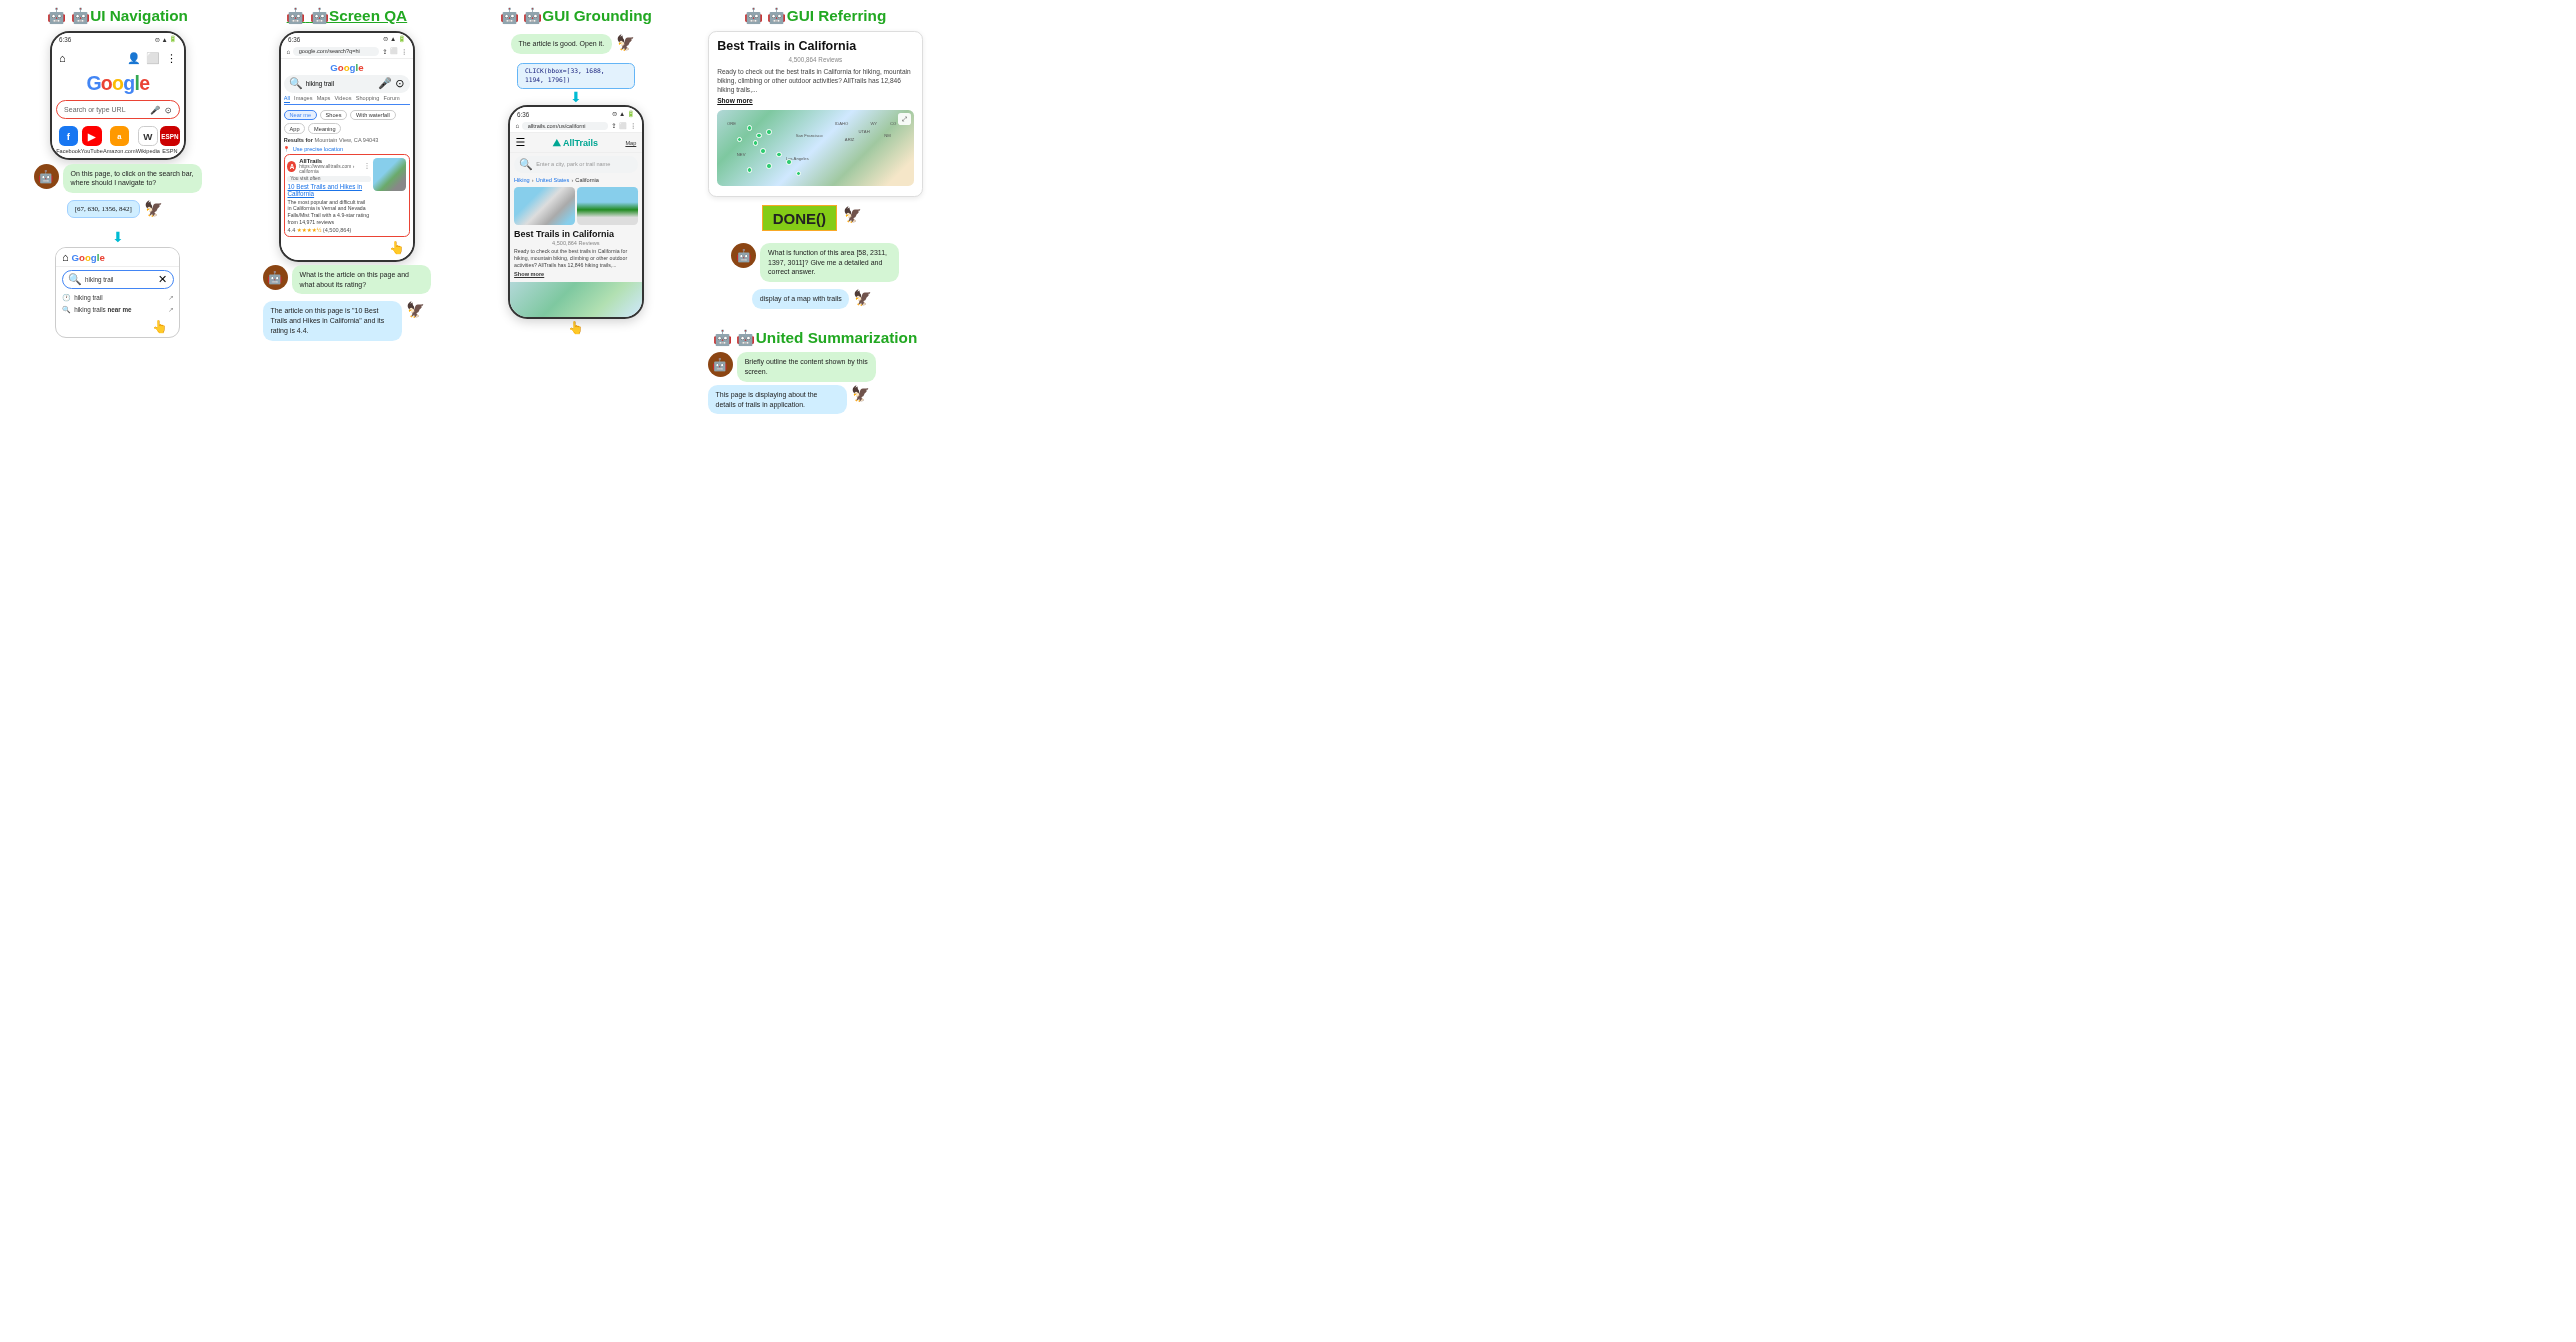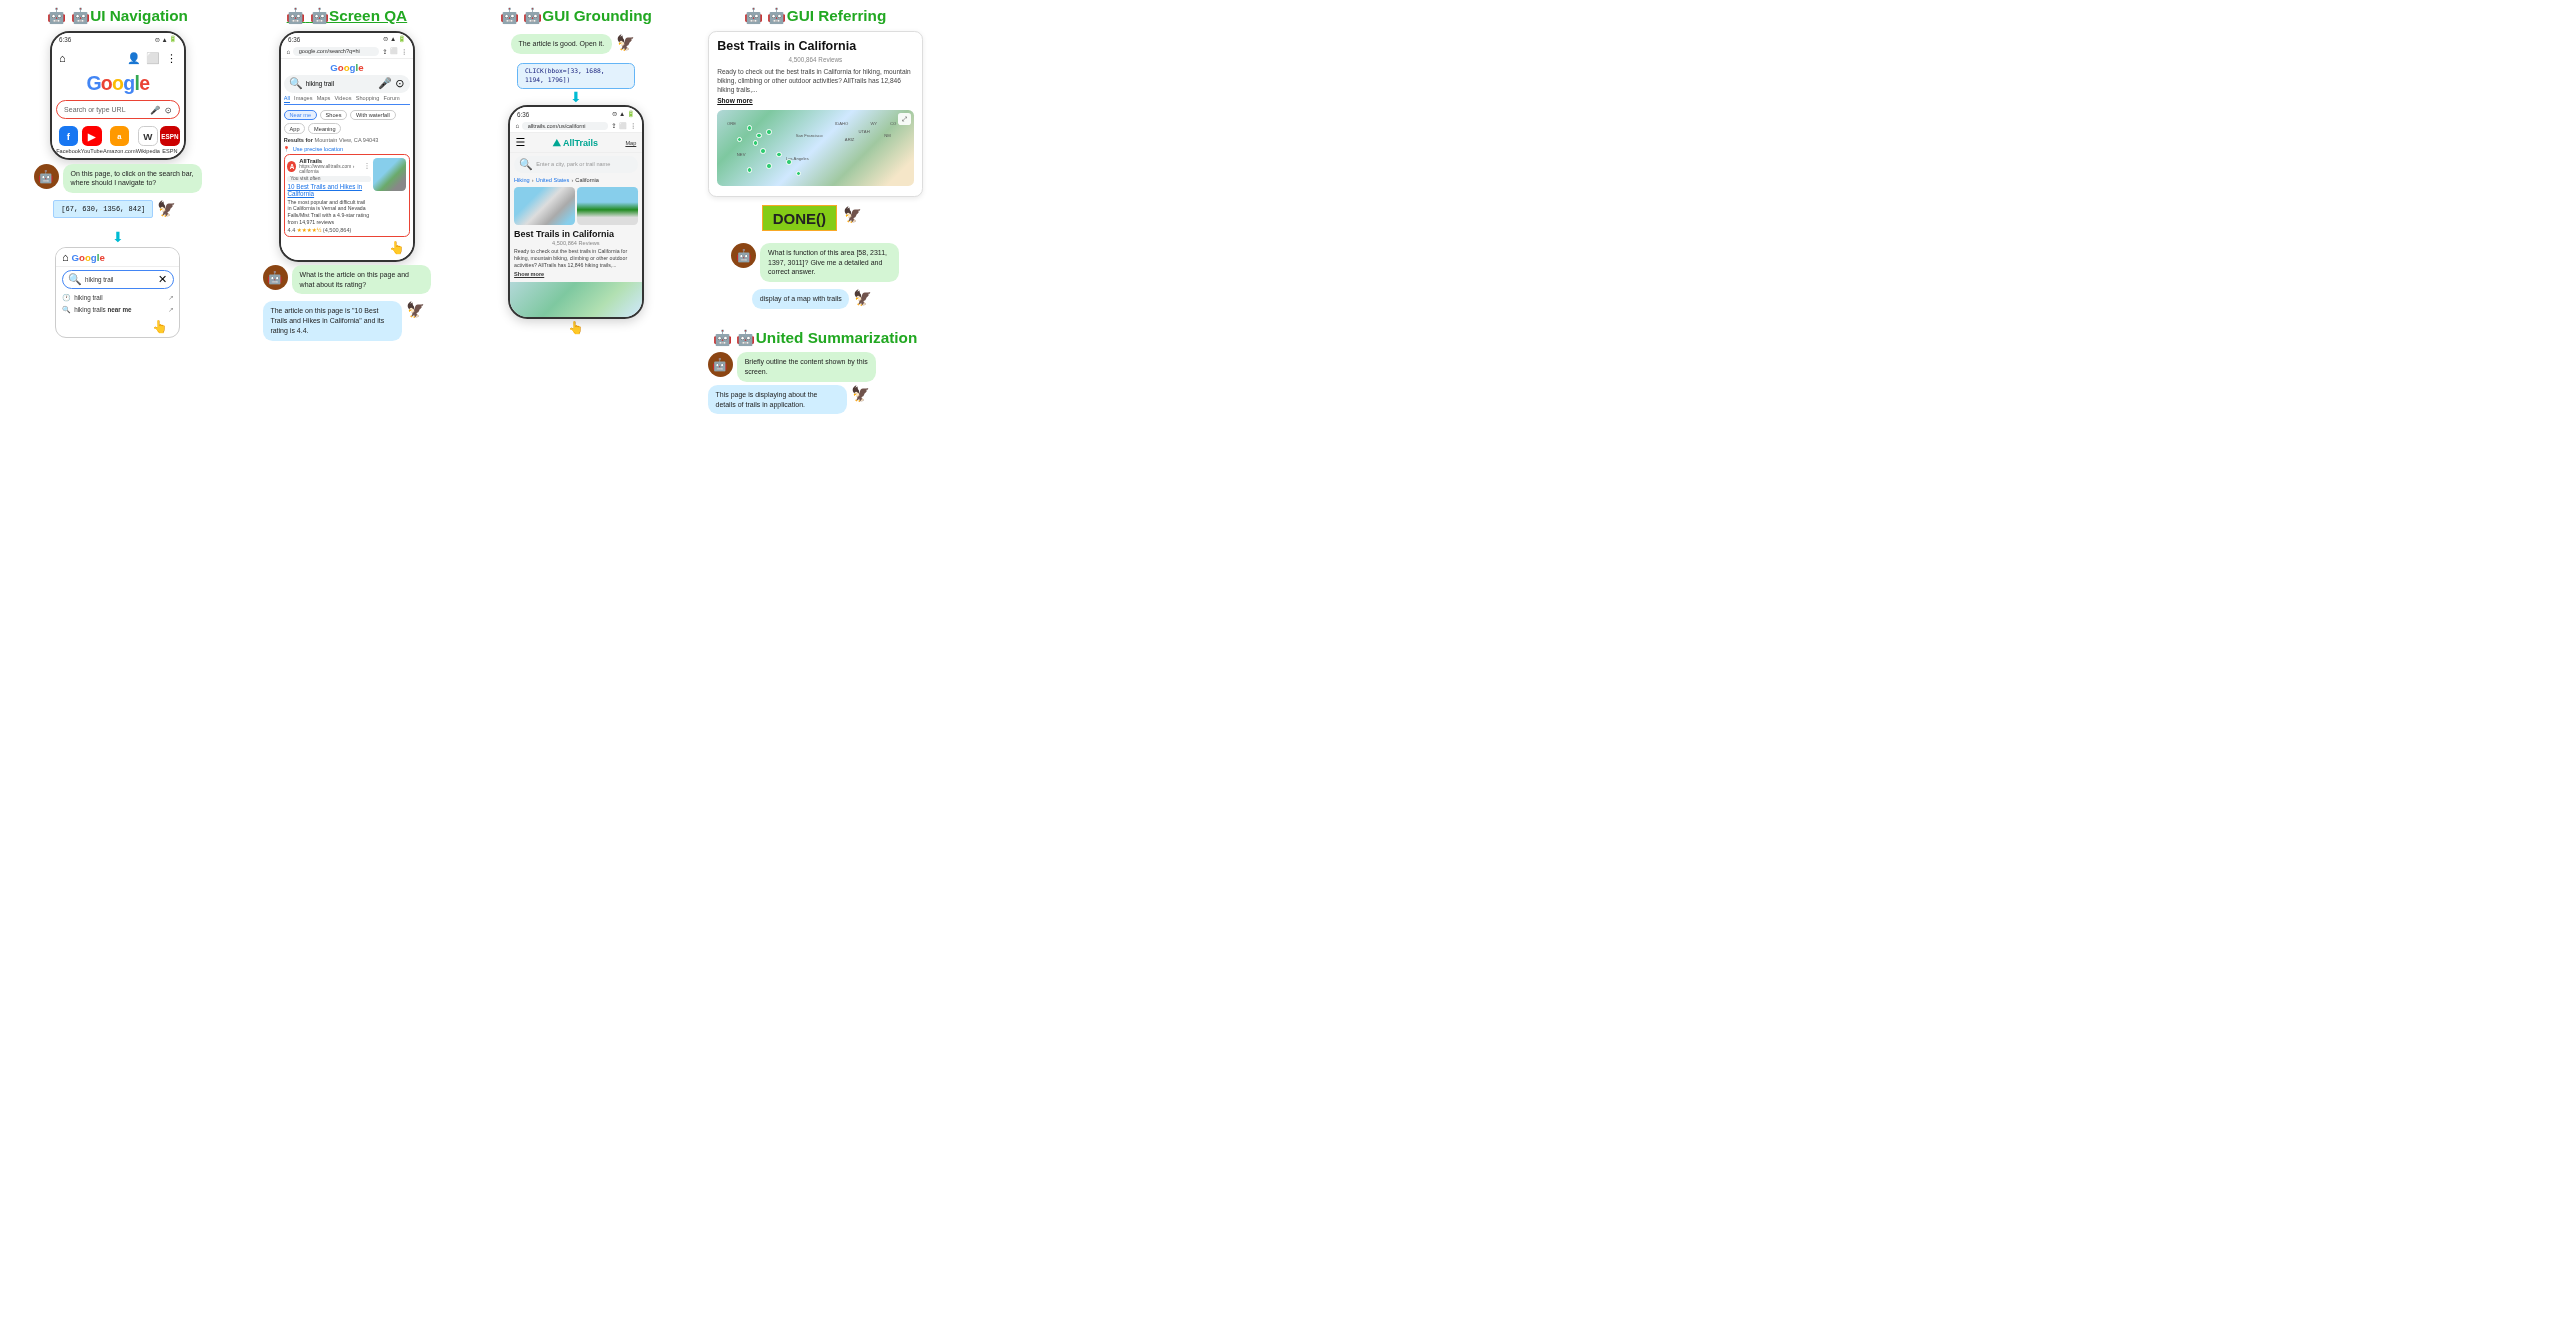--- a/index.html
+++ b/index.html
@@ -175,28 +175,28 @@
     }
 
     .chat-row {
       display: flex;
       align-items: flex-start;
       gap: 4.2px;
       margin: 3.5px 0;
     }
     .answer-box-coord {
       background: #d0eeff;
-      border-radius: 2px;
+      border-radius: 7px;
       padding: 4.2px 7px;
       font-size: 7px;
       color: #111;
       border: 1.4px solid #a0d0ff;
       max-width: 111px;
       text-align: center;
-      font-family: Liberation Mono, monospace;
+      font-family: Liberation Serif, serif;
     }
 
     
     .phone-inset {
       border: 1.4px solid #ccc;
       border-radius: 11px;
       background: #fff;
       width: 125px;
       overflow: hidden;
       margin: 2.8px auto;

